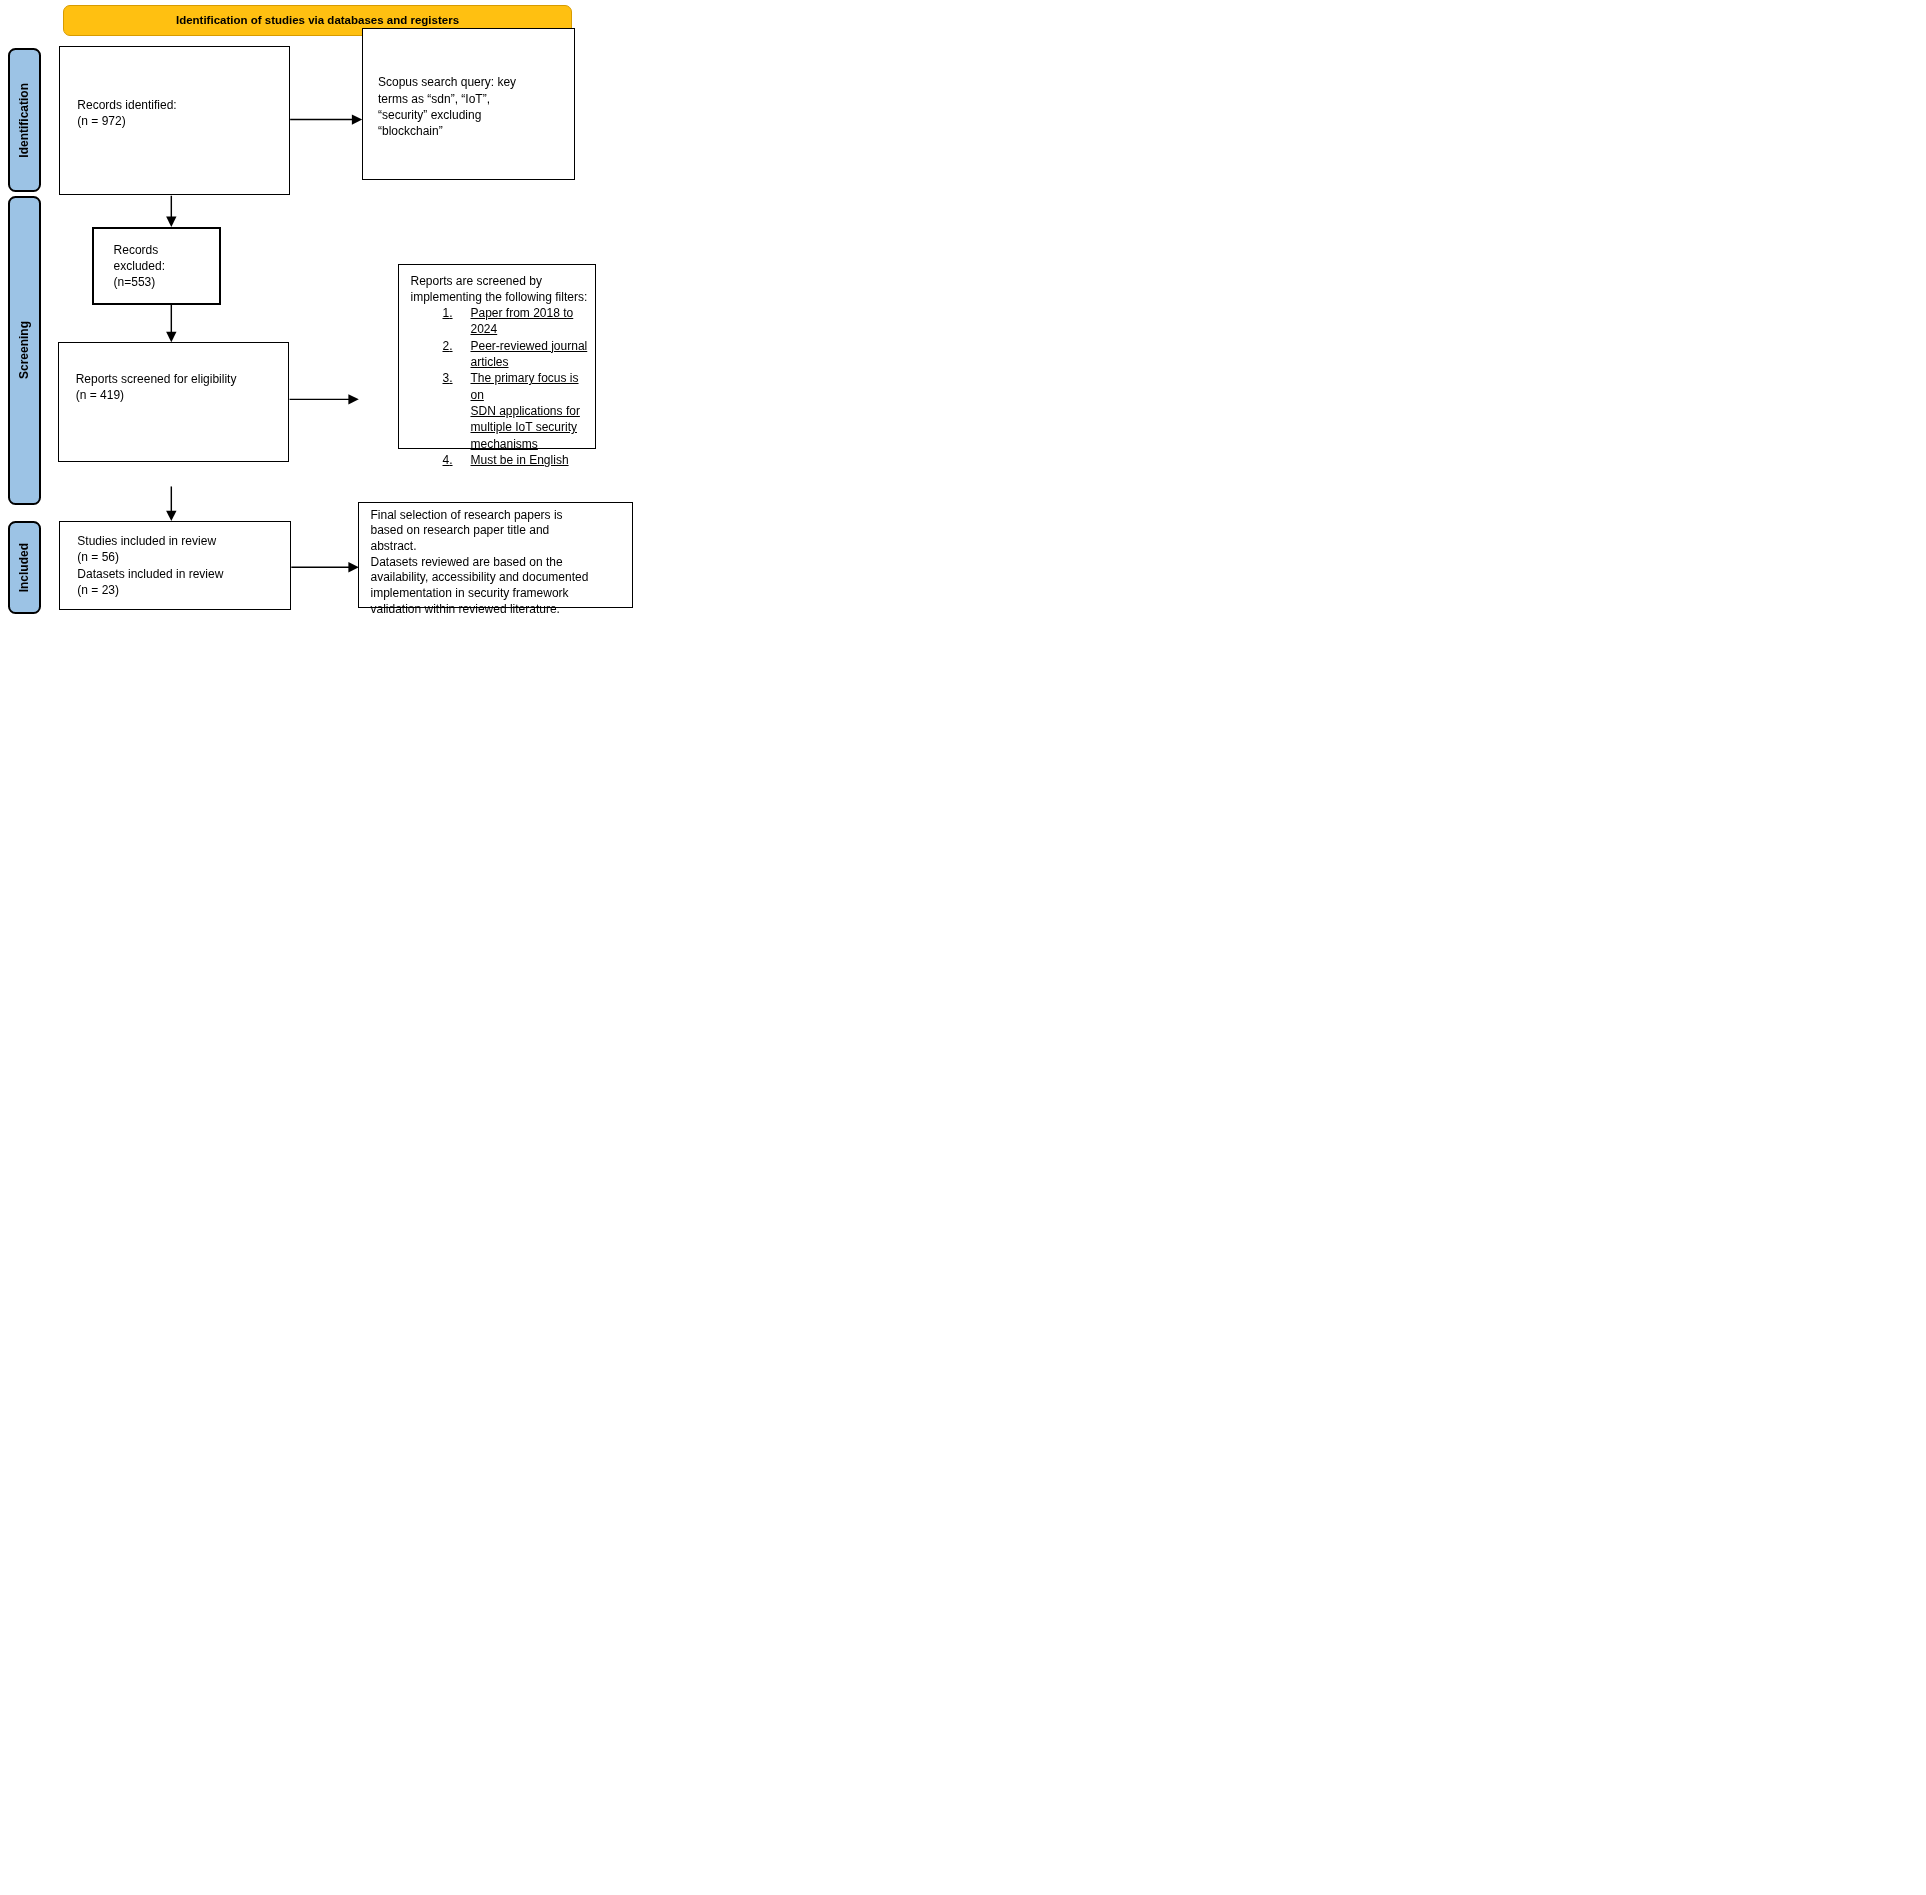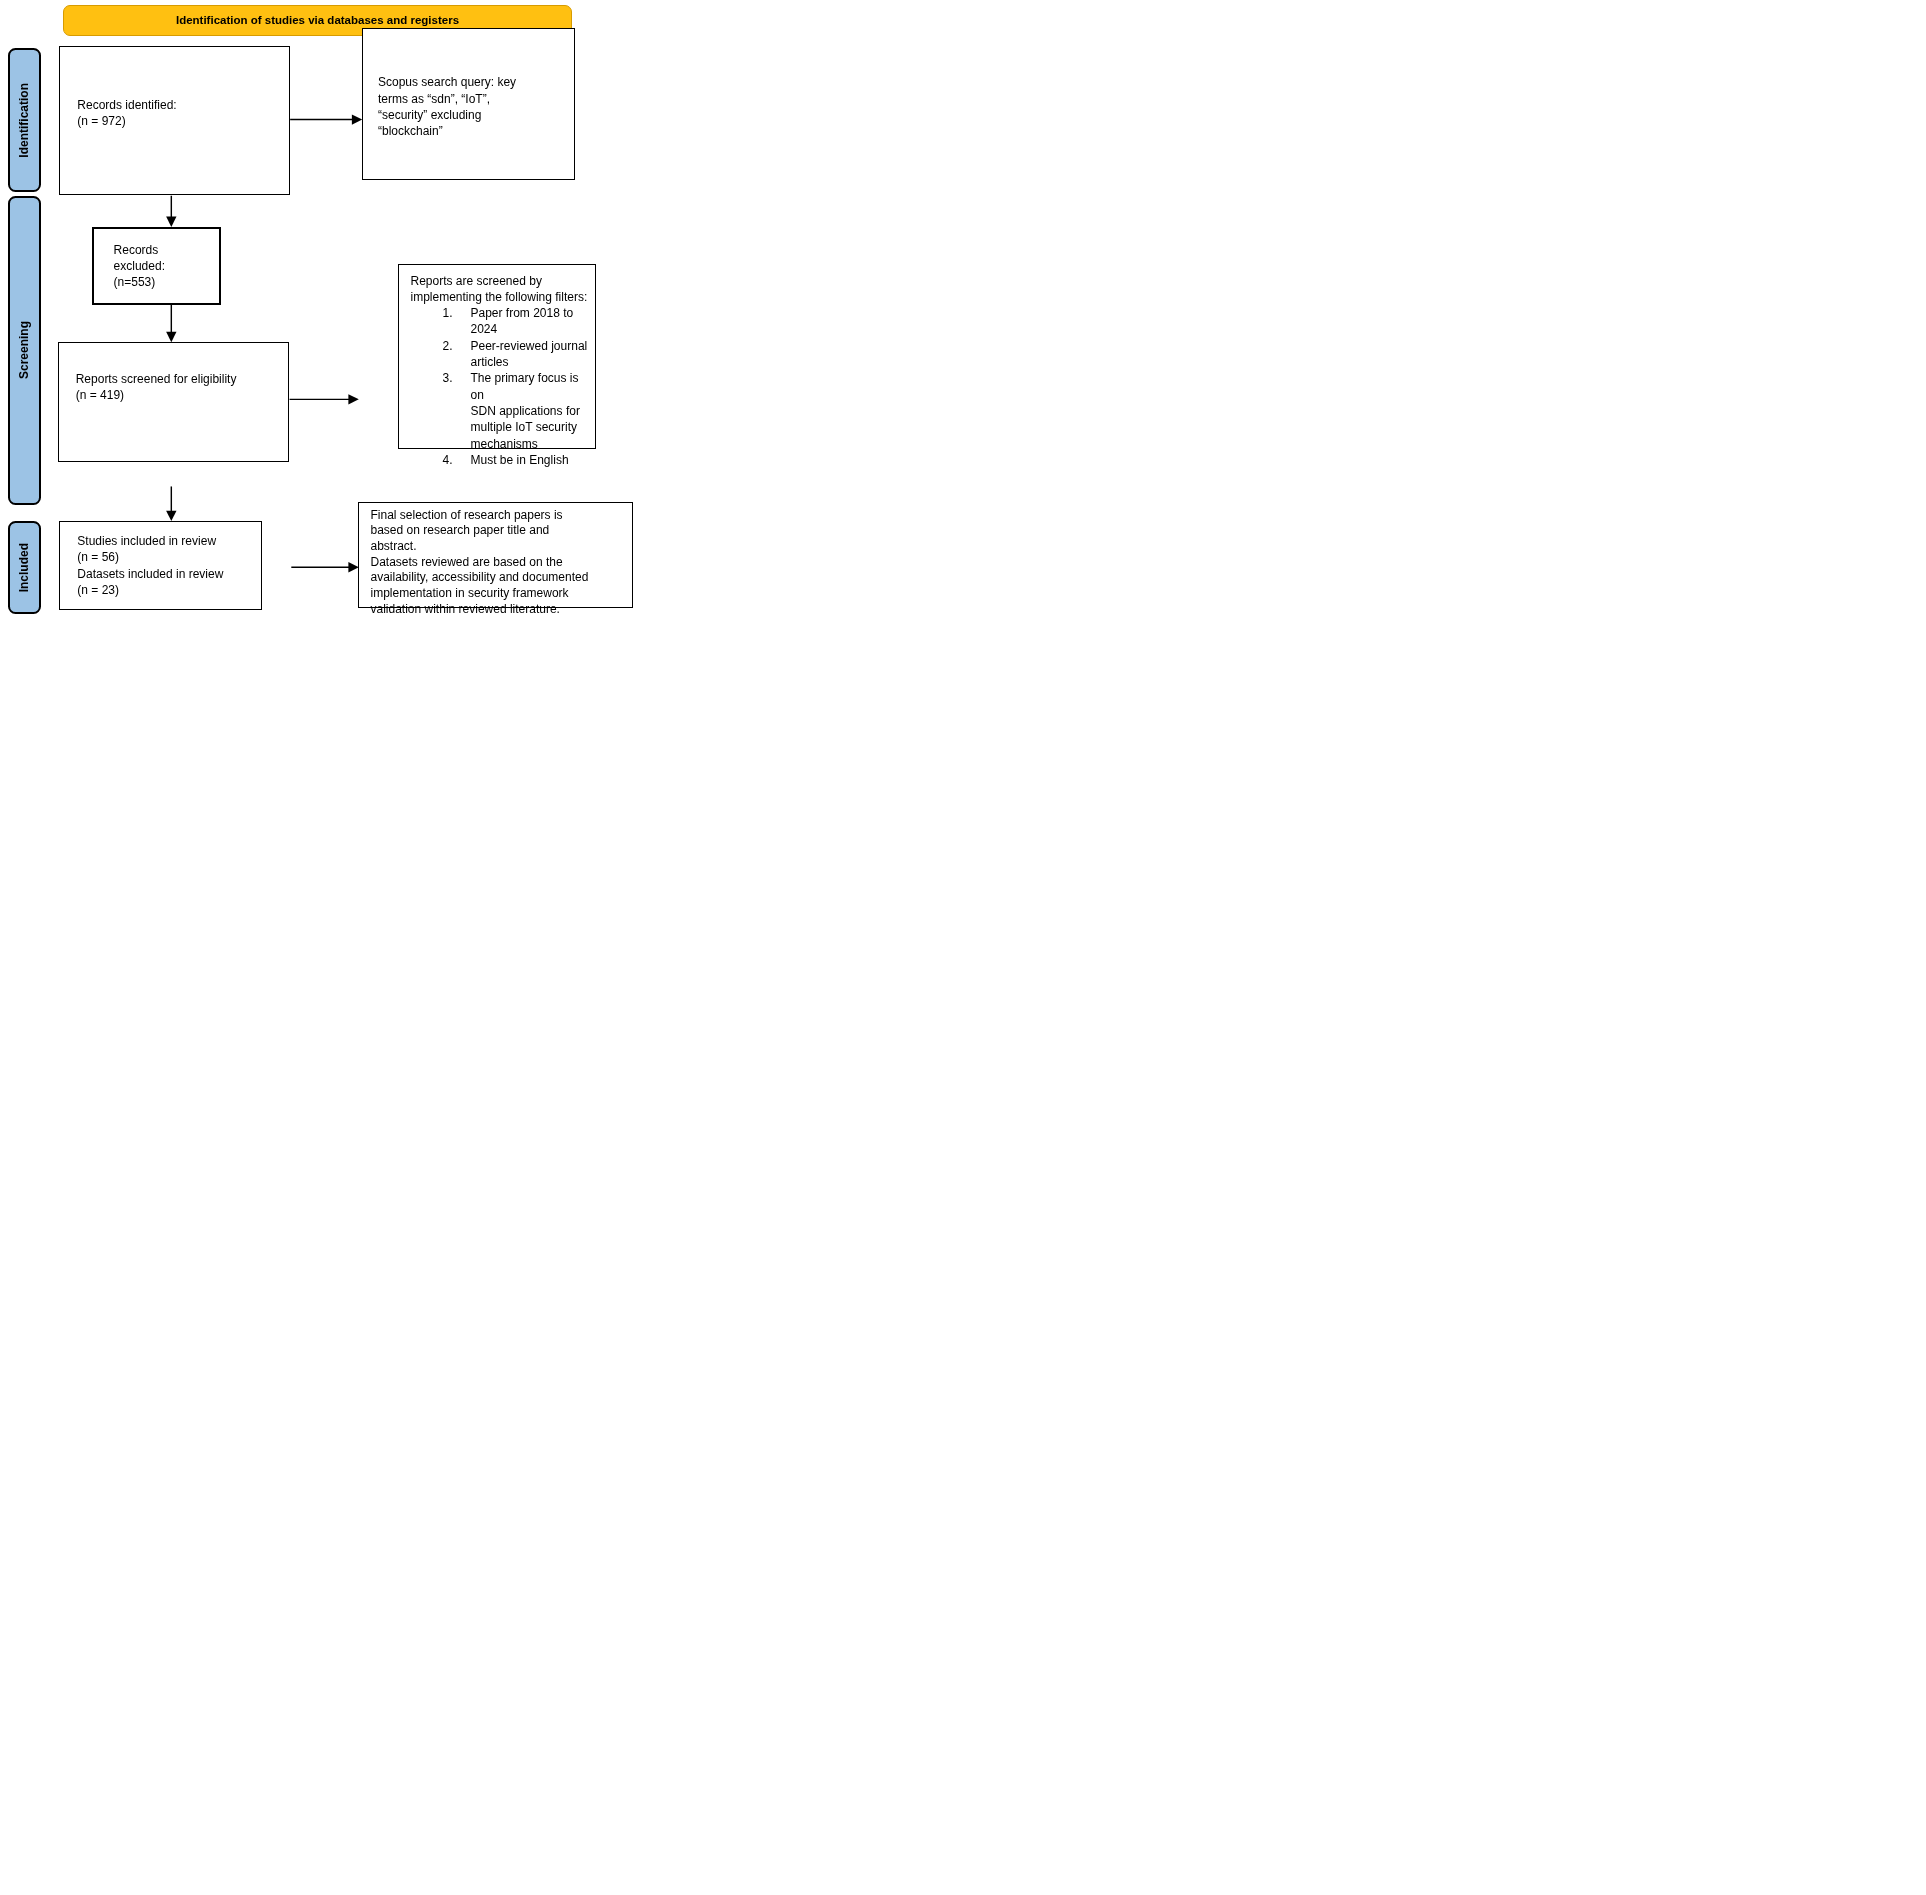--- a/index.html
+++ b/index.html
@@ -64,33 +64,33 @@
   #box-records-identified { left: 59px; top: 46px;  width: 231px; height: 149px;
     padding-left: 17.3px; padding-bottom: 15px; justify-content: center; }
   #box-scopus             { left: 362px; top: 28px;  width: 213px; height: 152px;
     padding-left: 15px; padding-top: 5.8px; padding-right: 8px; justify-content: center; }
   #box-records-excluded   { left: 92px; top: 227px; width: 129px; height: 78px;
     border-width: 2.3px; padding-left: 19.6px; justify-content: center; }
   #box-reports-screened   { left: 58px; top: 342px; width: 231px; height: 120px;
     padding-left: 16.7px; padding-top: 28px; }
   #box-filters            { left: 358px; top: 264px; width: 198px; height: 185px;
     padding: 7.5px 7px 0 11.5px; margin-left: 40px; }
-  #box-included-studies   { left: 59px; top: 521px; width: 203px; height: 89px;
+  #box-included-studies   { left: 59px; top: 521px; width: 232px; height: 89px;
     padding-left: 17.3px; justify-content: center; }
   #box-final              { left: 358px; top: 502px; width: 275px; height: 106px;
     padding: 4.6px 5.8px 0 11.5px; line-height: 1.31; }
 
   
   .filters-list {
     margin: 0;
     padding: 0 0 0 32px;
     list-style: none;
     counter-reset: fi;
   }
-  .filters-list li { counter-increment: fi; display: flex; }
+  .filters-list li { counter-increment: fi; display: flex; text-decoration: underline; }
   .filters-list li::before { content: counter(fi) "."; flex: 0 0 28px; }
   .filters-list li .li-text { white-space: pre-line; }
 
   
   .arrows {
     position: absolute;
     left: 0; top: 0;
     width: 642px; height: 632px;
     pointer-events: none;
   }

